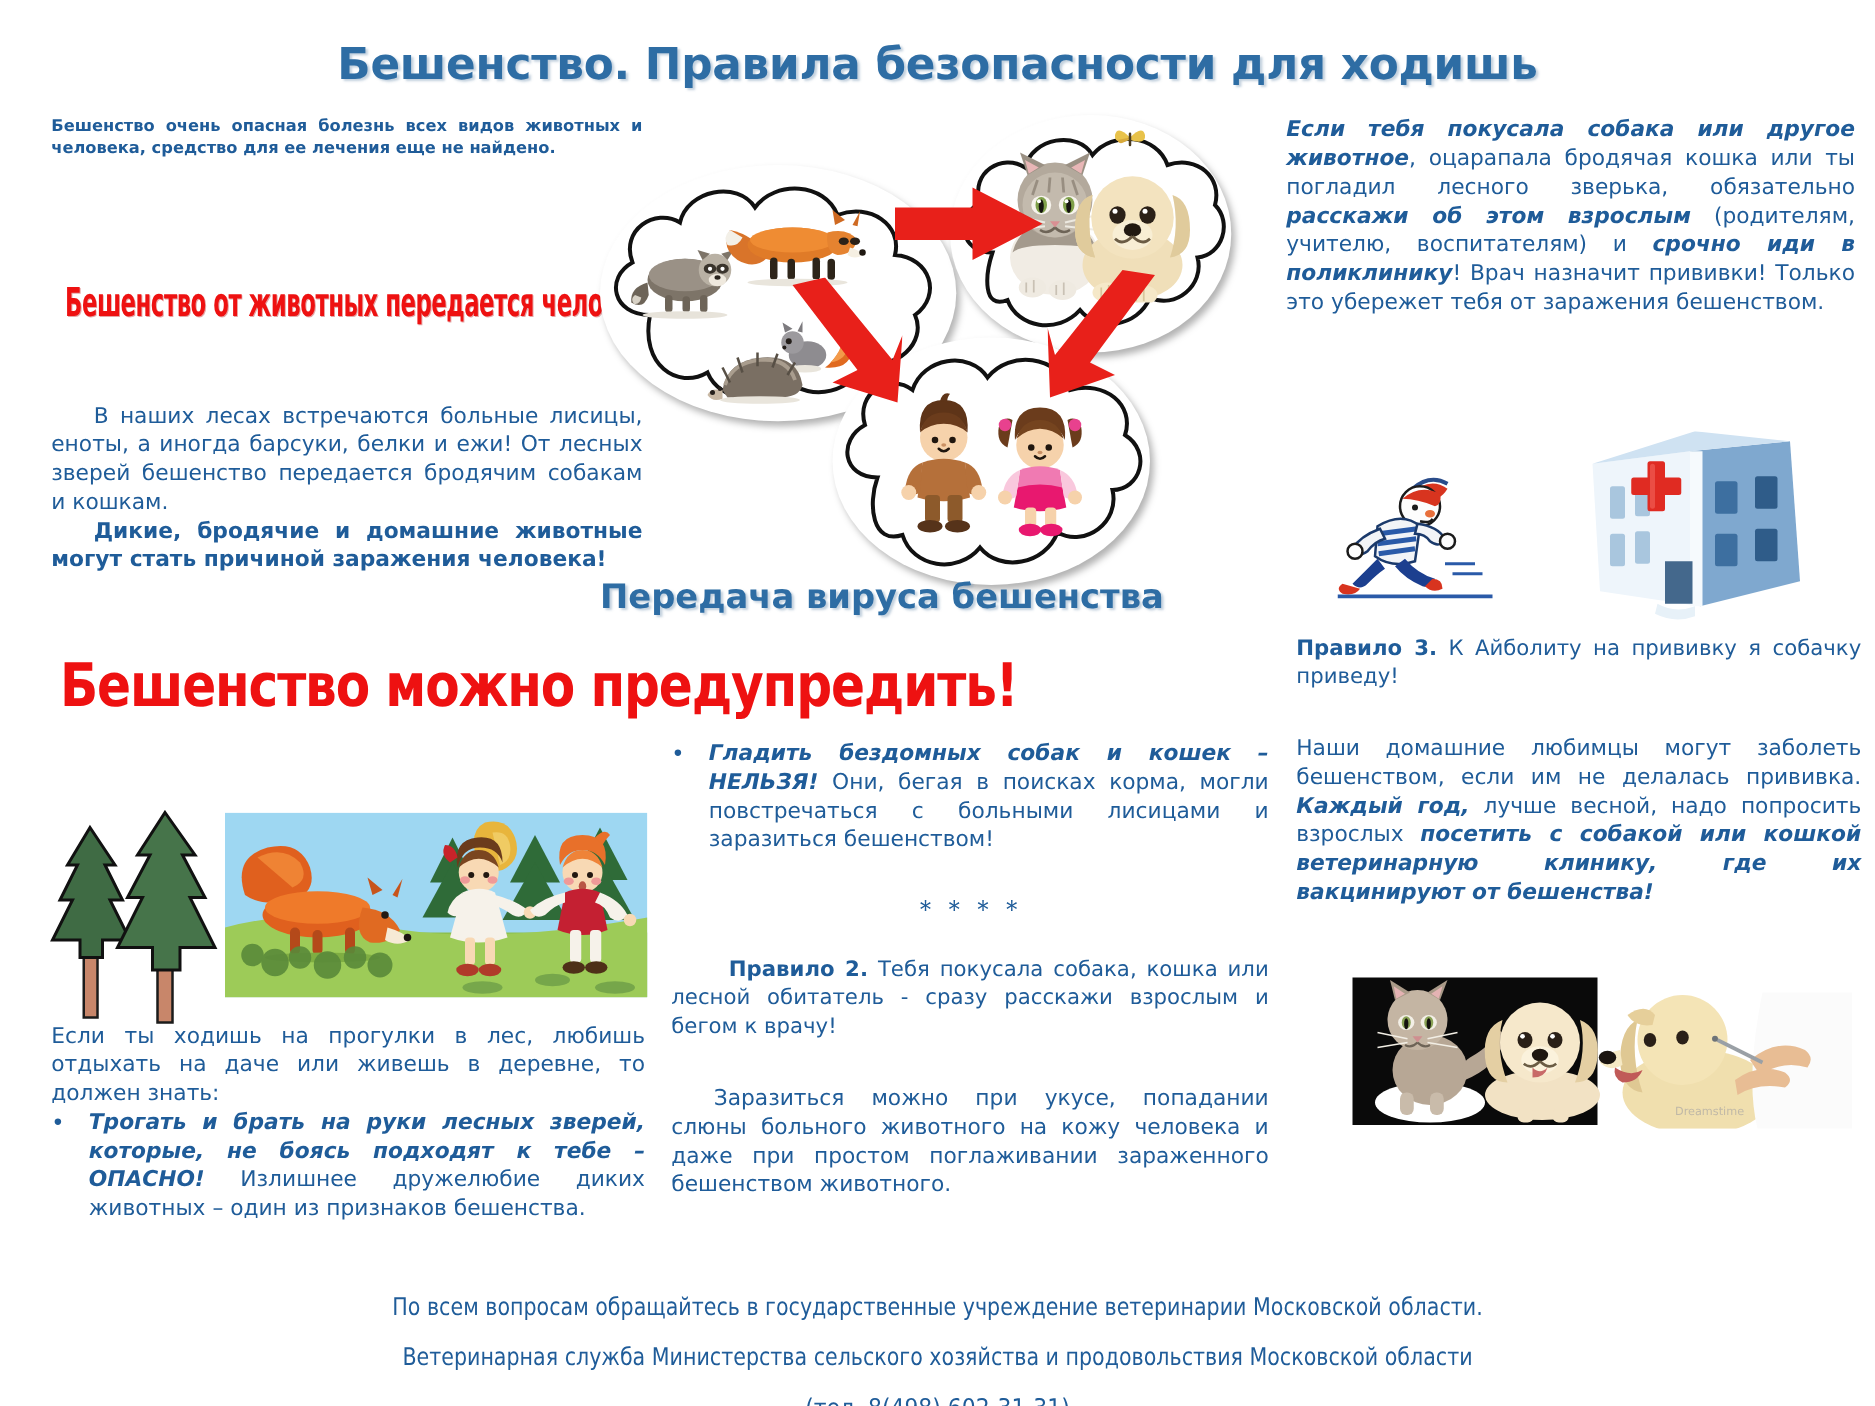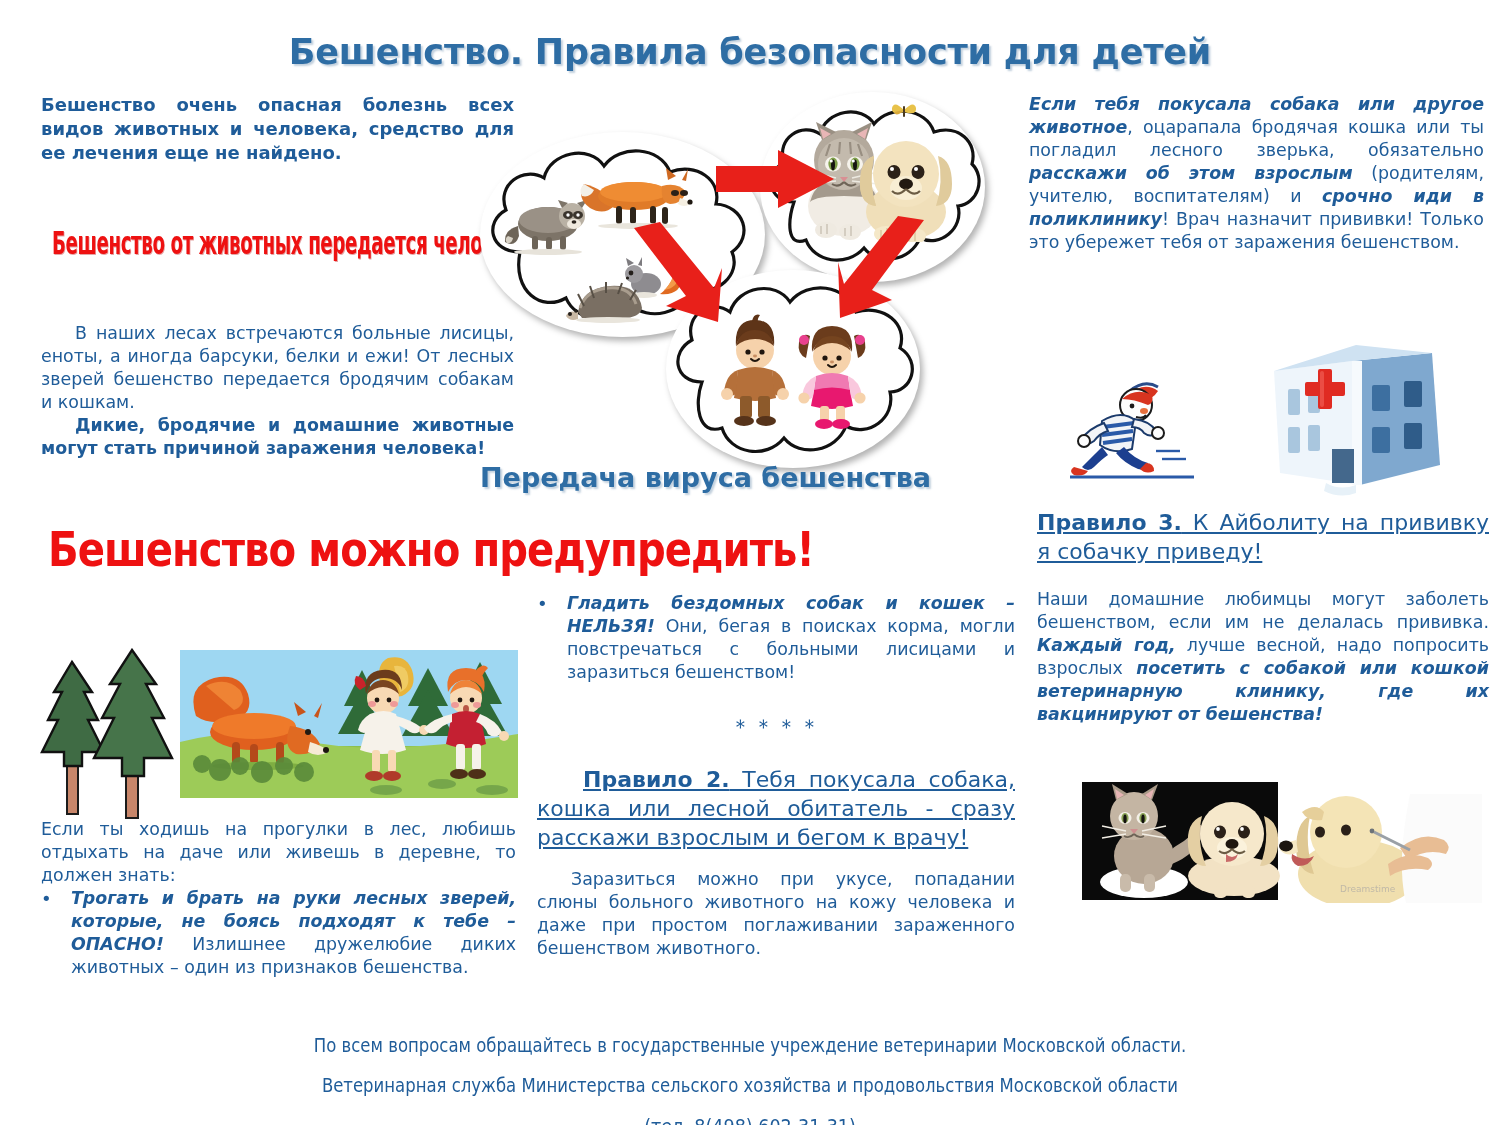--- a/index.html
+++ b/index.html
@@ -48,21 +48,21 @@
   .para b { font-weight: bold; font-style: italic; }
   .indent { text-indent: 34px; }
 
   
   .left-intro {
     position: absolute;
     left: 41px;
     top: 93px;
     width: 473px;
     font-weight: bold;
-    font-size: 18px;
+    font-size: 13px;
     line-height: 1.34;
     text-align: justify;
   }
 
   .red-banner {
     position: absolute;
     left: 52px;
     top: 228px;
     width: 400px;
     height: 54px;
@@ -148,23 +148,22 @@
     color: #ee1111;
     font-family: "DejaVu Sans Condensed", "DejaVu Sans", sans-serif;
     transform: scaleX(0.93);
     transform-origin: left center;
     white-space: nowrap;
     letter-spacing: -1px;
   }
 
   
   .rule-head {
-    text-decoration: underline;
     text-align: justify;
-    font-size: 22px;
+    font-size: 17px;
     line-height: 1.32;
     color: #1f5c99;
   }
   .rule-head b { font-weight: bold; }
 
   .rule1 { position: absolute; left: 55px; top: 591px; width: 462px; text-indent: 0; }
 
   .trees { position: absolute; left: 40px; top: 648px; width: 135px; height: 172px; }
 
   .fox-photo {
@@ -241,21 +240,21 @@
   .footer-phone {
     font-size: 19.5px;
     font-family: "DejaVu Sans Condensed", "DejaVu Sans", sans-serif;
   }
 </style>
 </head>
 <body>
 
 <div class="poster">
 
-  <div class="main-title">Бешенство. Правила безопасности для детей</div>
+  <div class="main-title">Бешенство. Правила безопасности для ходишь</div>
 
   <div class="left-intro para">Бешенство очень опасная болезнь всех видов животных и человека, средство для ее лечения еще не найдено.</div>
 
   <div class="red-banner">
     <div class="red-banner-text">Бешенство от животных передается человеку!</div>
   </div>
 
   <div class="left-forest">
     <div class="para indent">В наших лесах встречаются больные лисицы, еноты, а иногда барсуки, белки и ежи! От лесных зверей бешенство передается бродячим собакам и кошкам.</div>
     <div class="para indent" style="font-weight:bold;">Дикие, бродячие и домашние животные могут стать причиной заражения человека!</div>

